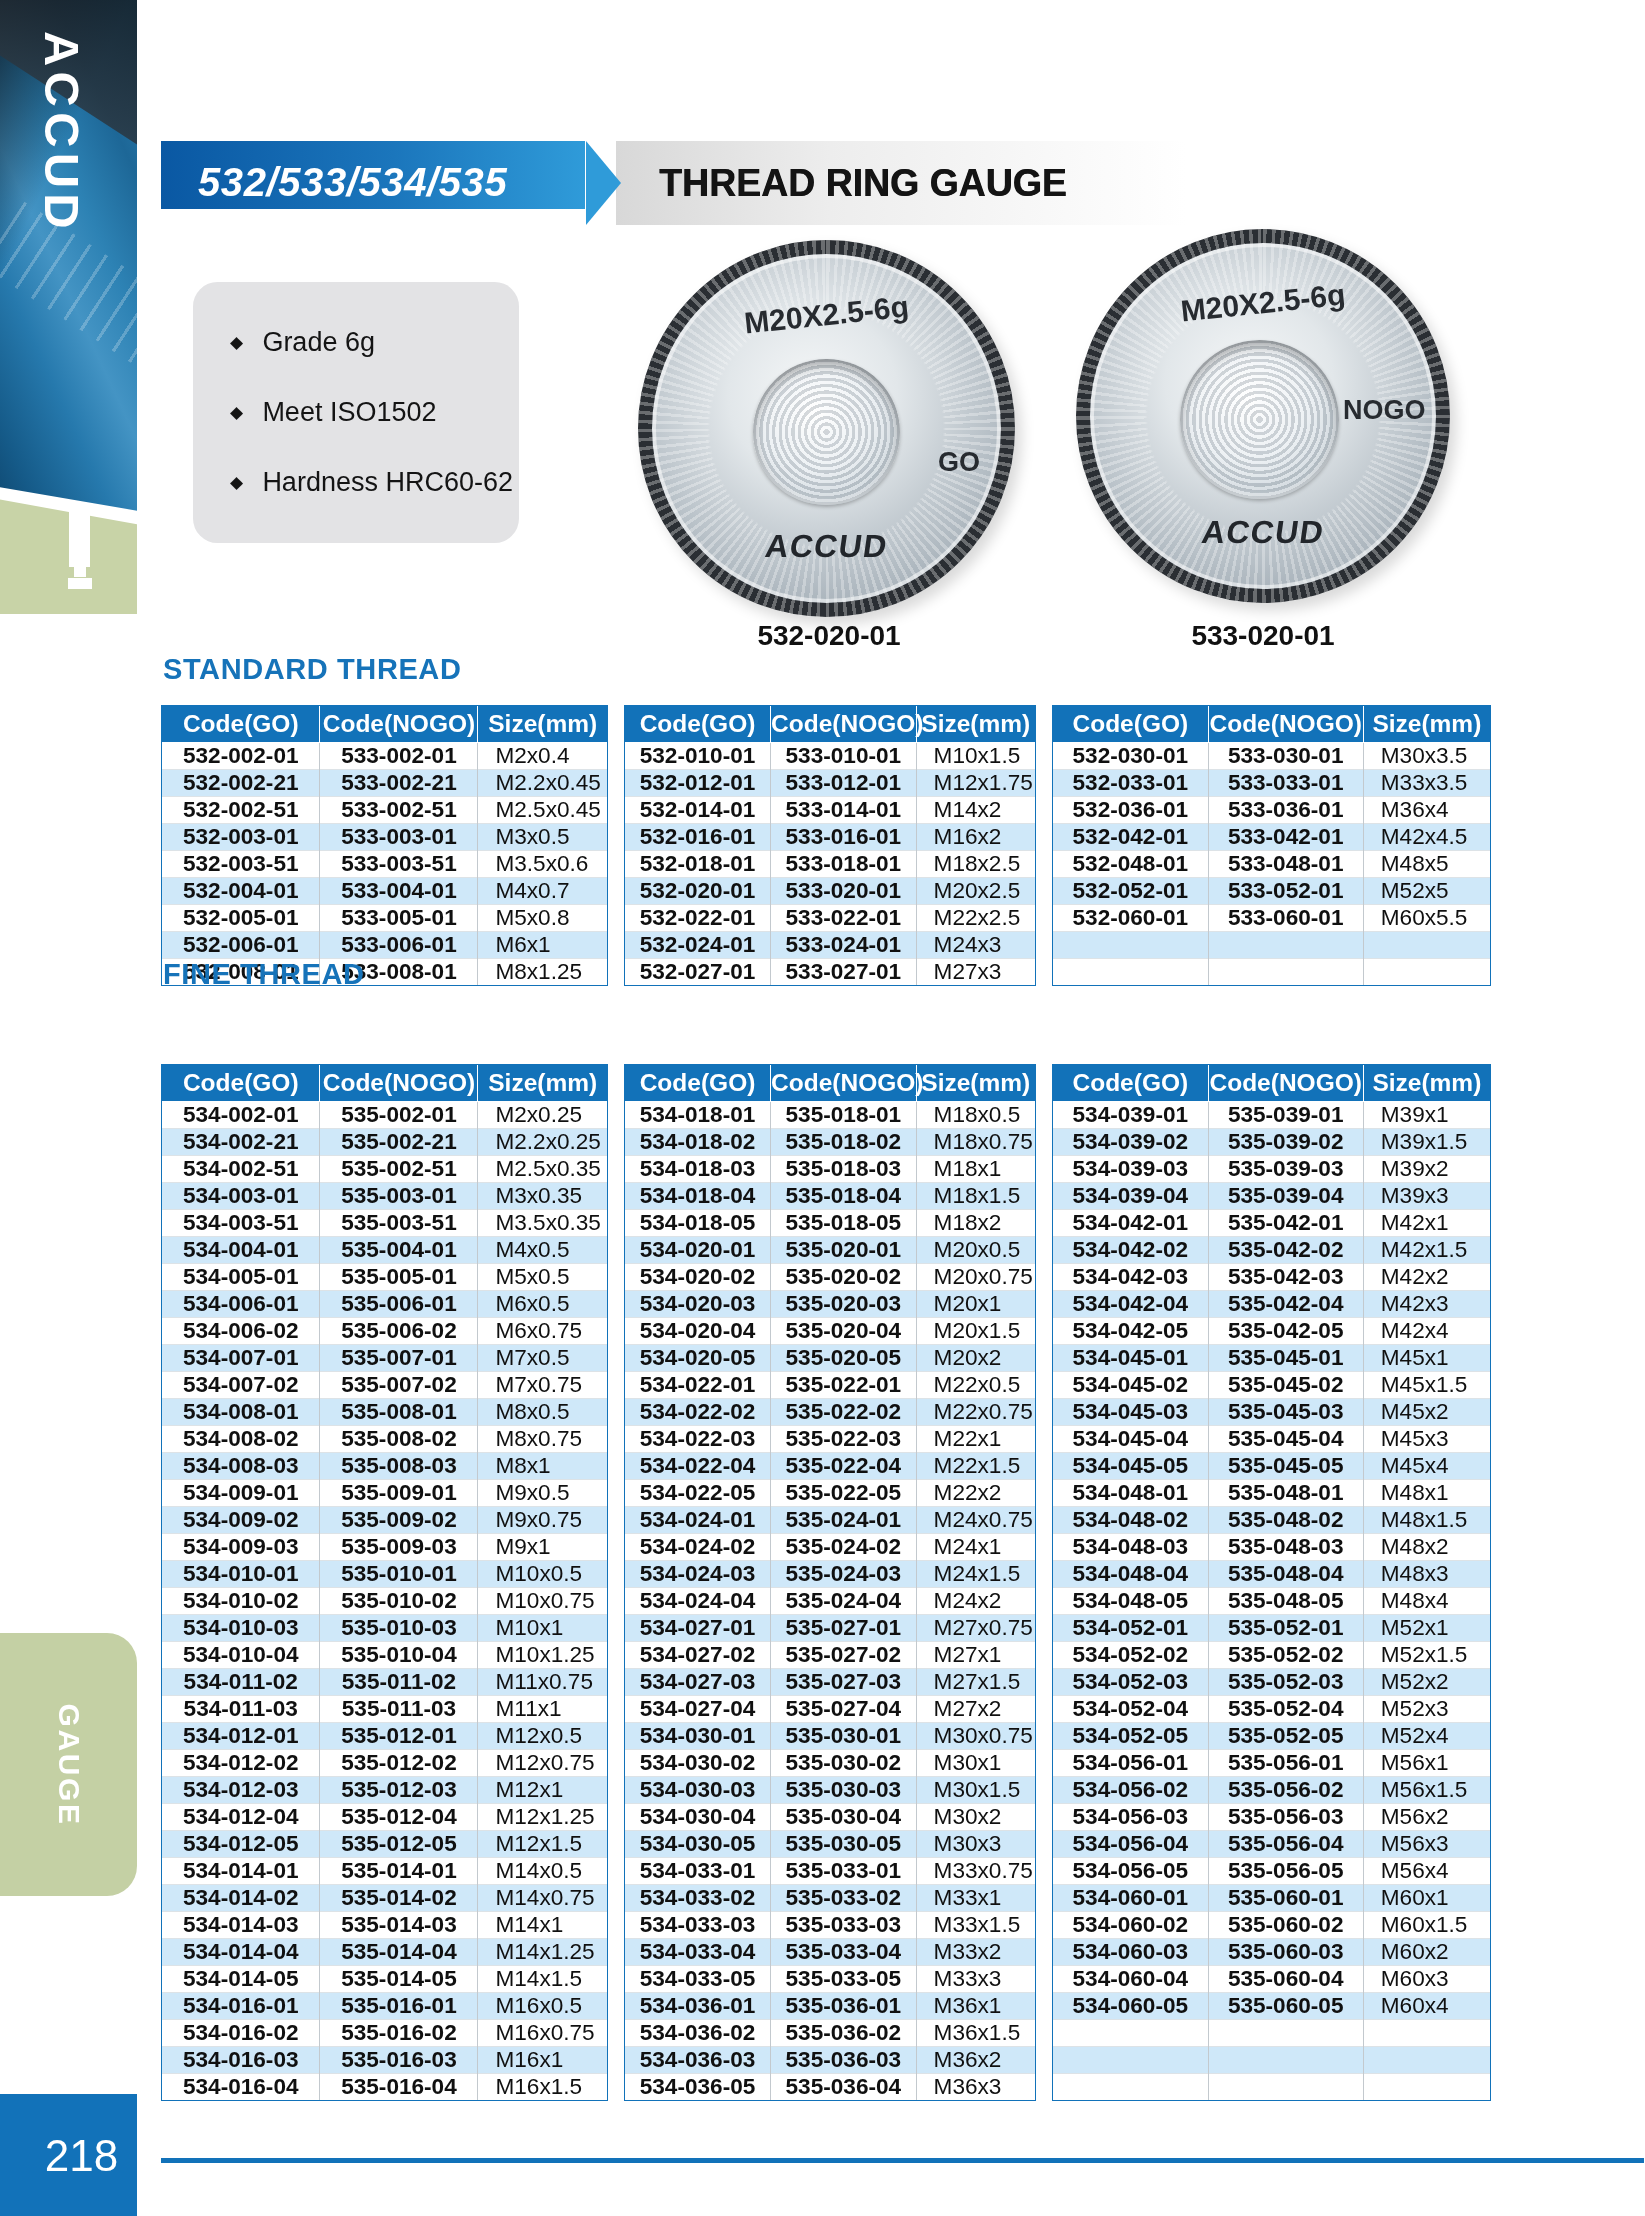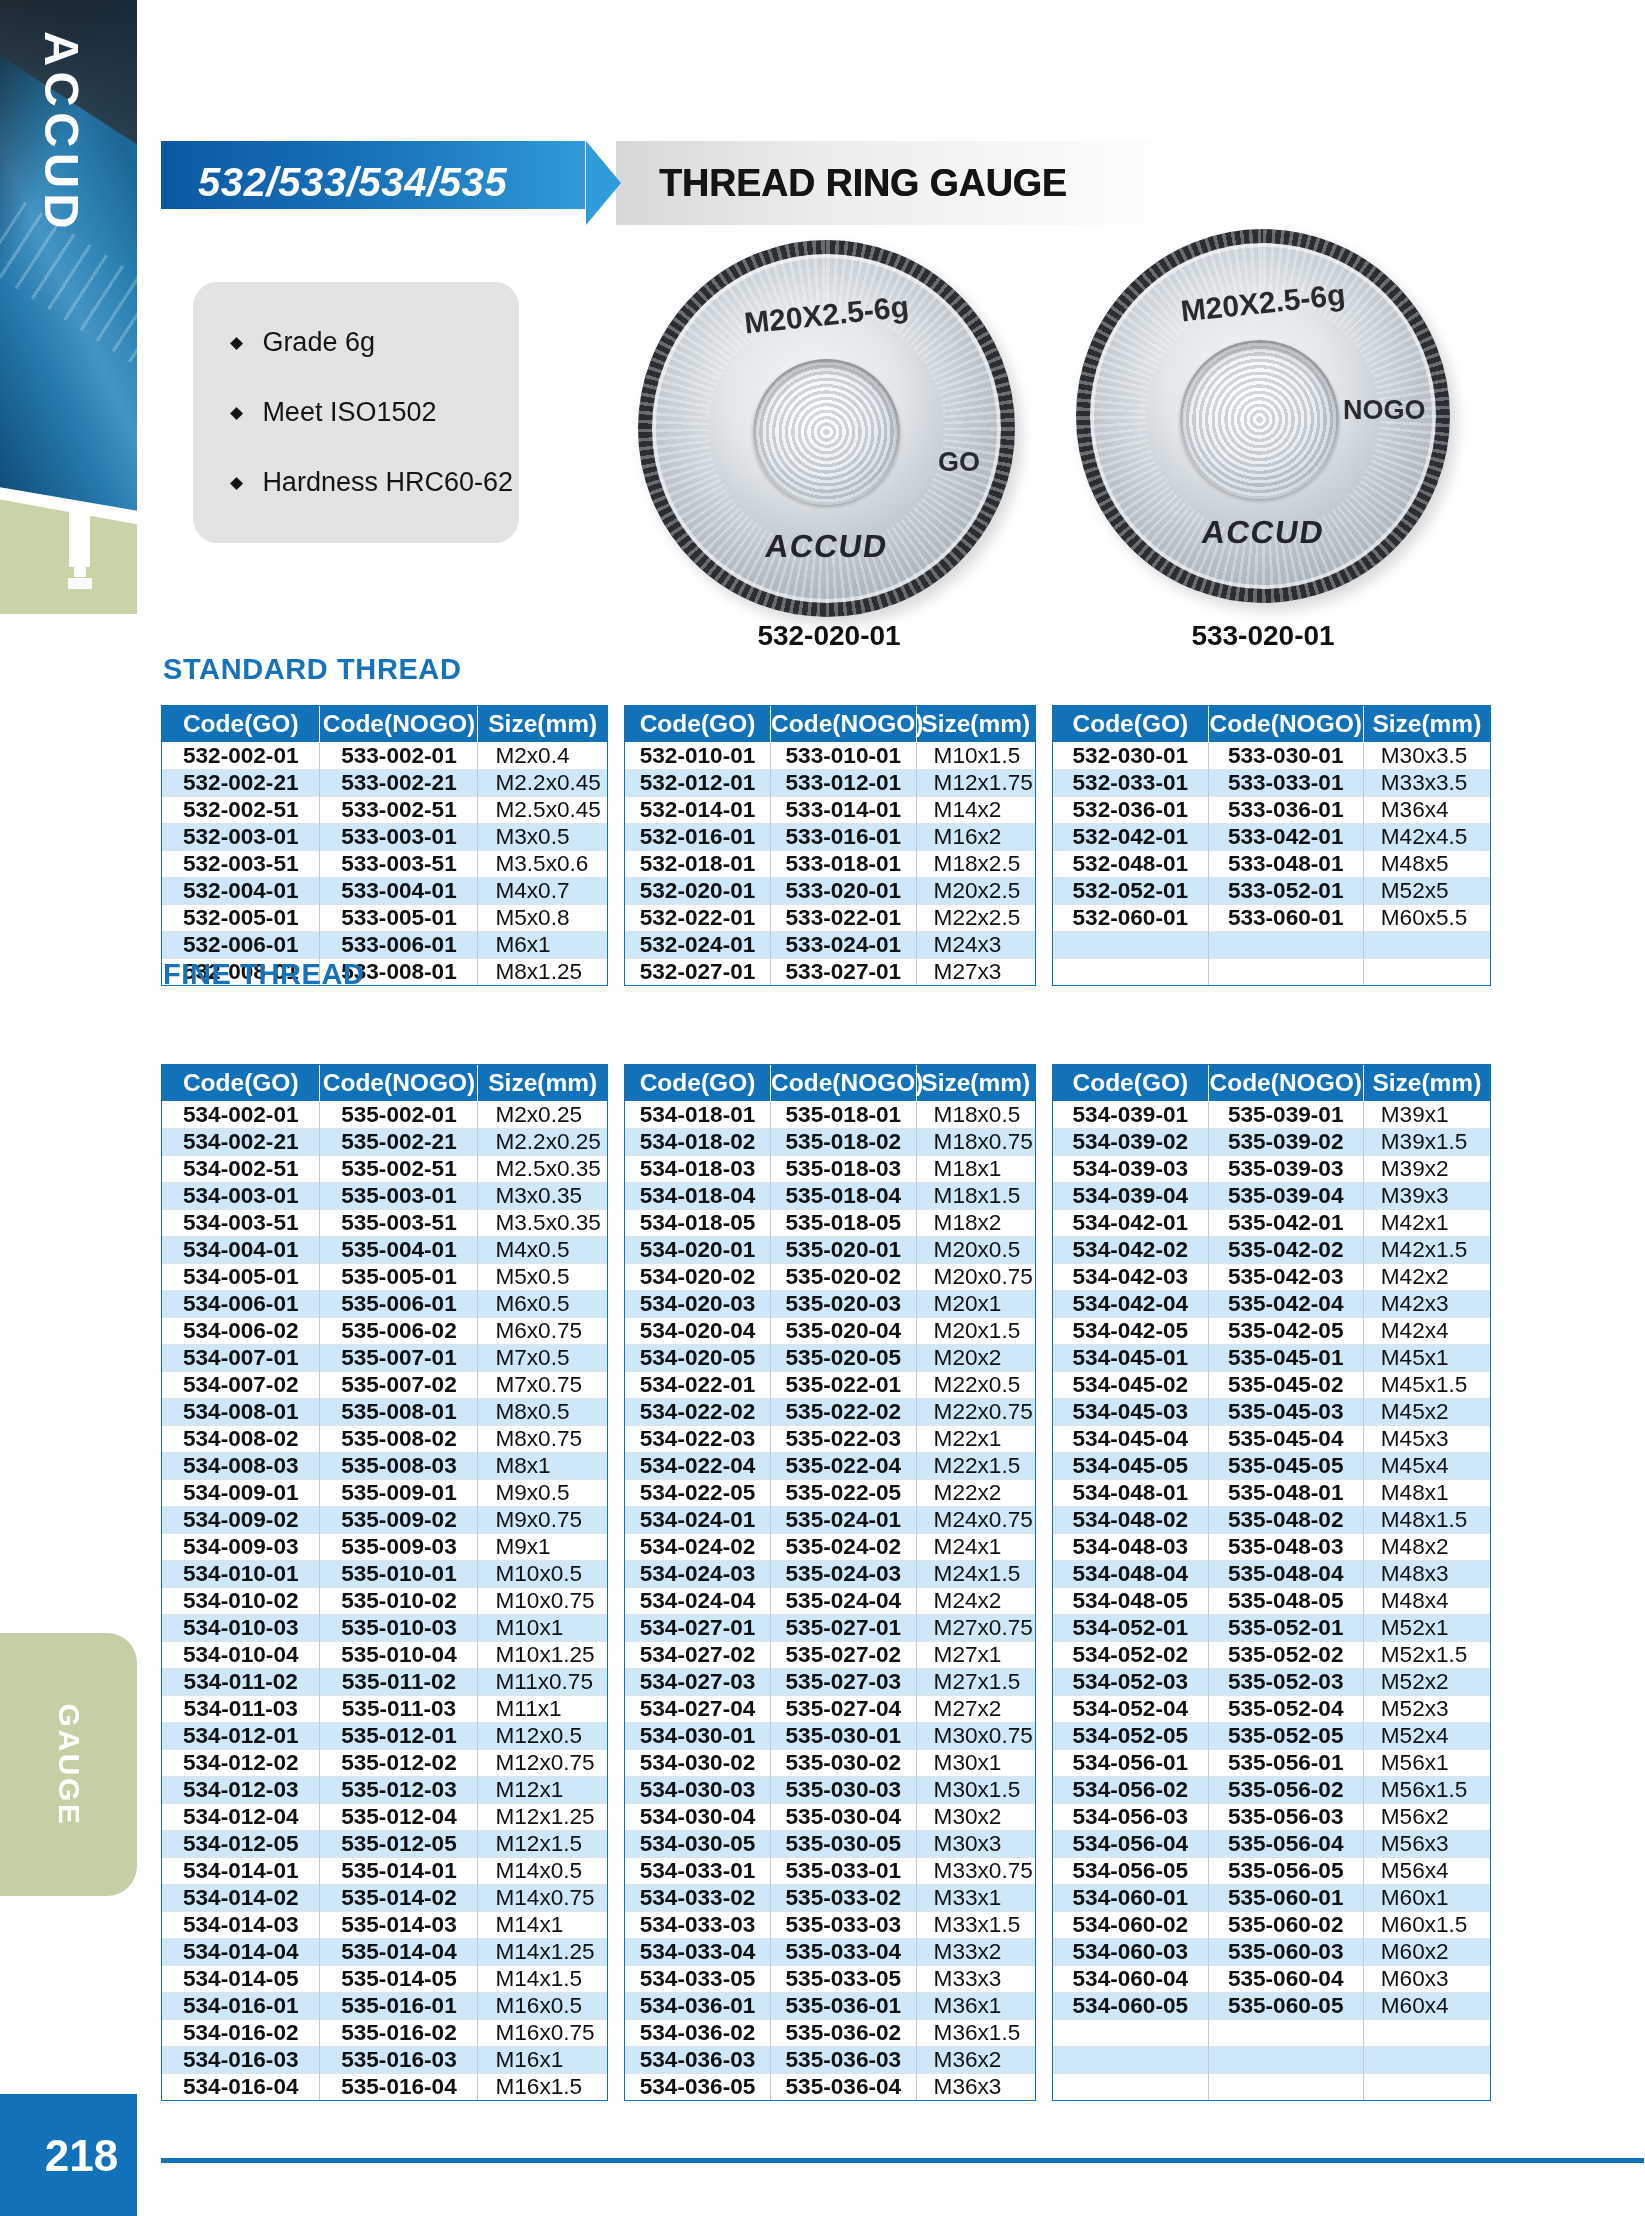--- a/index.html
+++ b/index.html
@@ -52,21 +52,21 @@
     writing-mode:vertical-rl; text-orientation:mixed;
     color:#ffffff; font-size:30px; font-weight:bold; letter-spacing:2.6px;
   }
   .page-num-box {
     position:absolute; left:0; top:2094px; width:137px; height:123px;
     background:#1272b9; color:#ffffff;
   }
   .page-num-box span {
     position:absolute; left:26px; right:0; top:0; height:100%;
     display:flex; align-items:center; justify-content:center;
-    font-size:44px; font-weight:bold;
+    font-size:44px; font-weight:normal;
   }
   .bottom-rule { position:absolute; left:161px; top:2158px; width:1483px; height:4.5px; background:#1272b9; }
 
   
   .title-strip {
     position:absolute; left:616px; top:141px; width:712px; height:84px;
     background:linear-gradient(90deg, #d8d8d8 0%, #ededed 30%, #ffffff 80%);
   }
   .banner {
     position:absolute; left:161px; top:141px; width:424px; height:68px;

